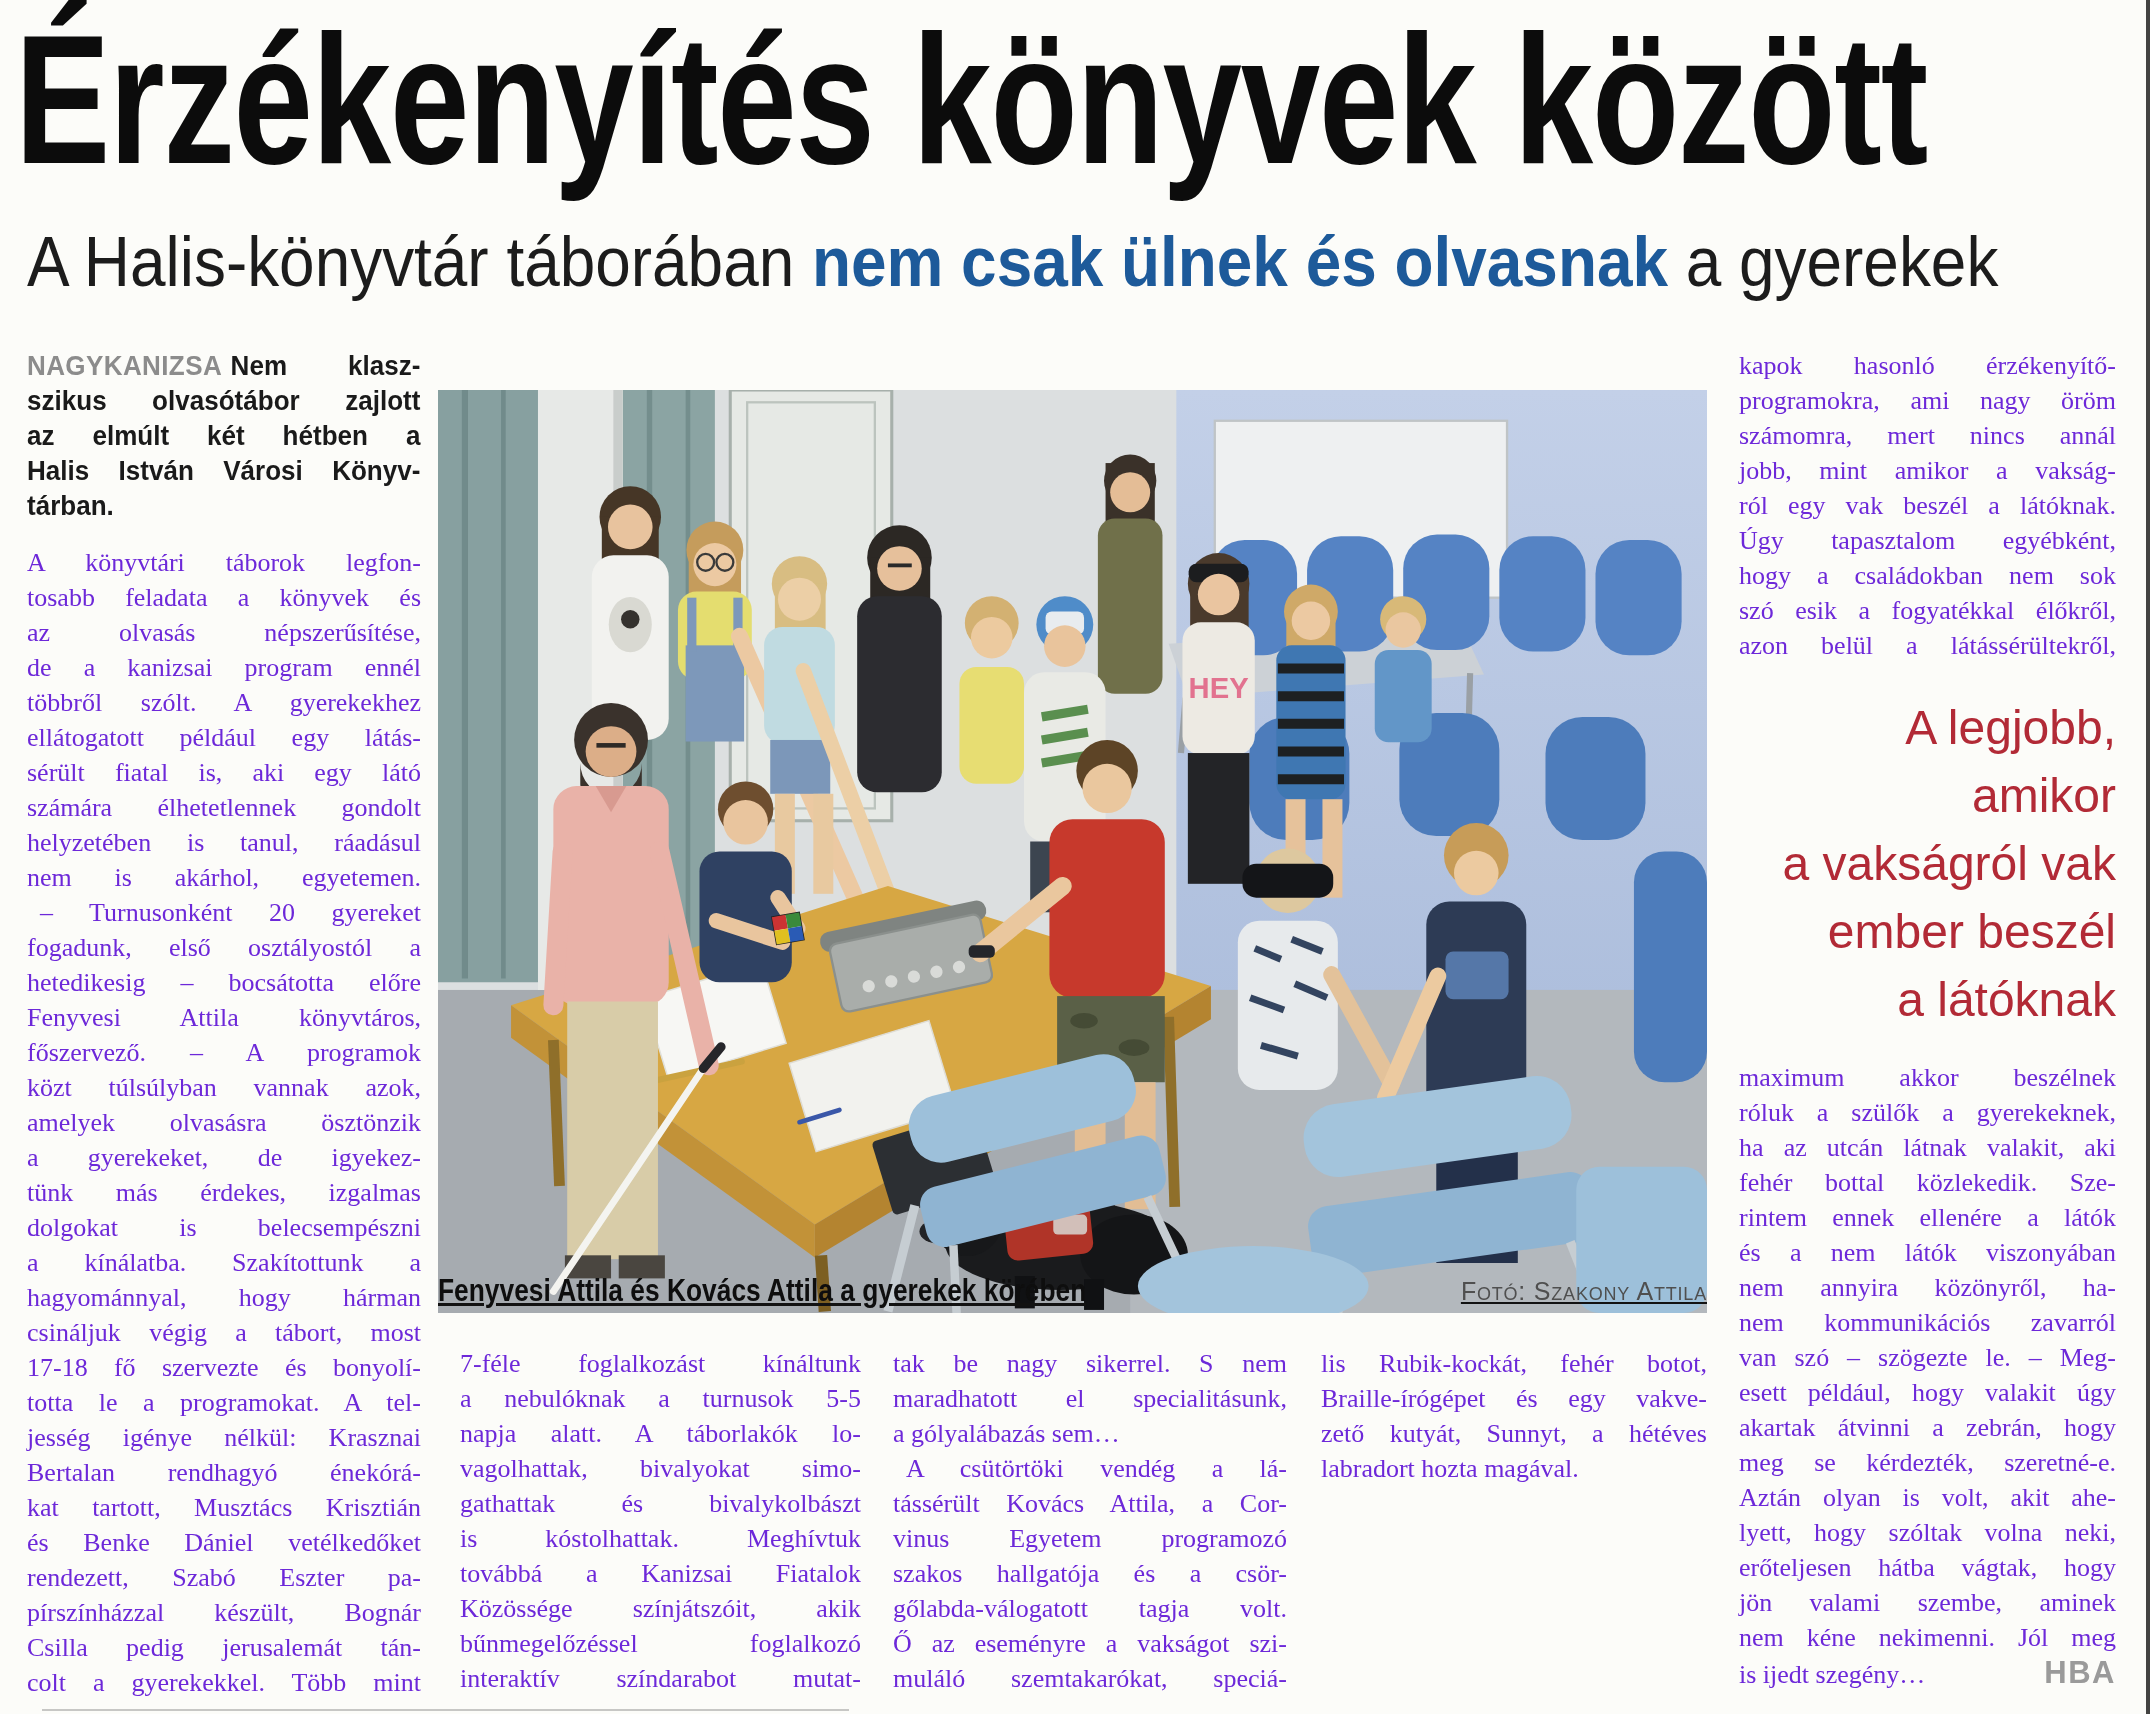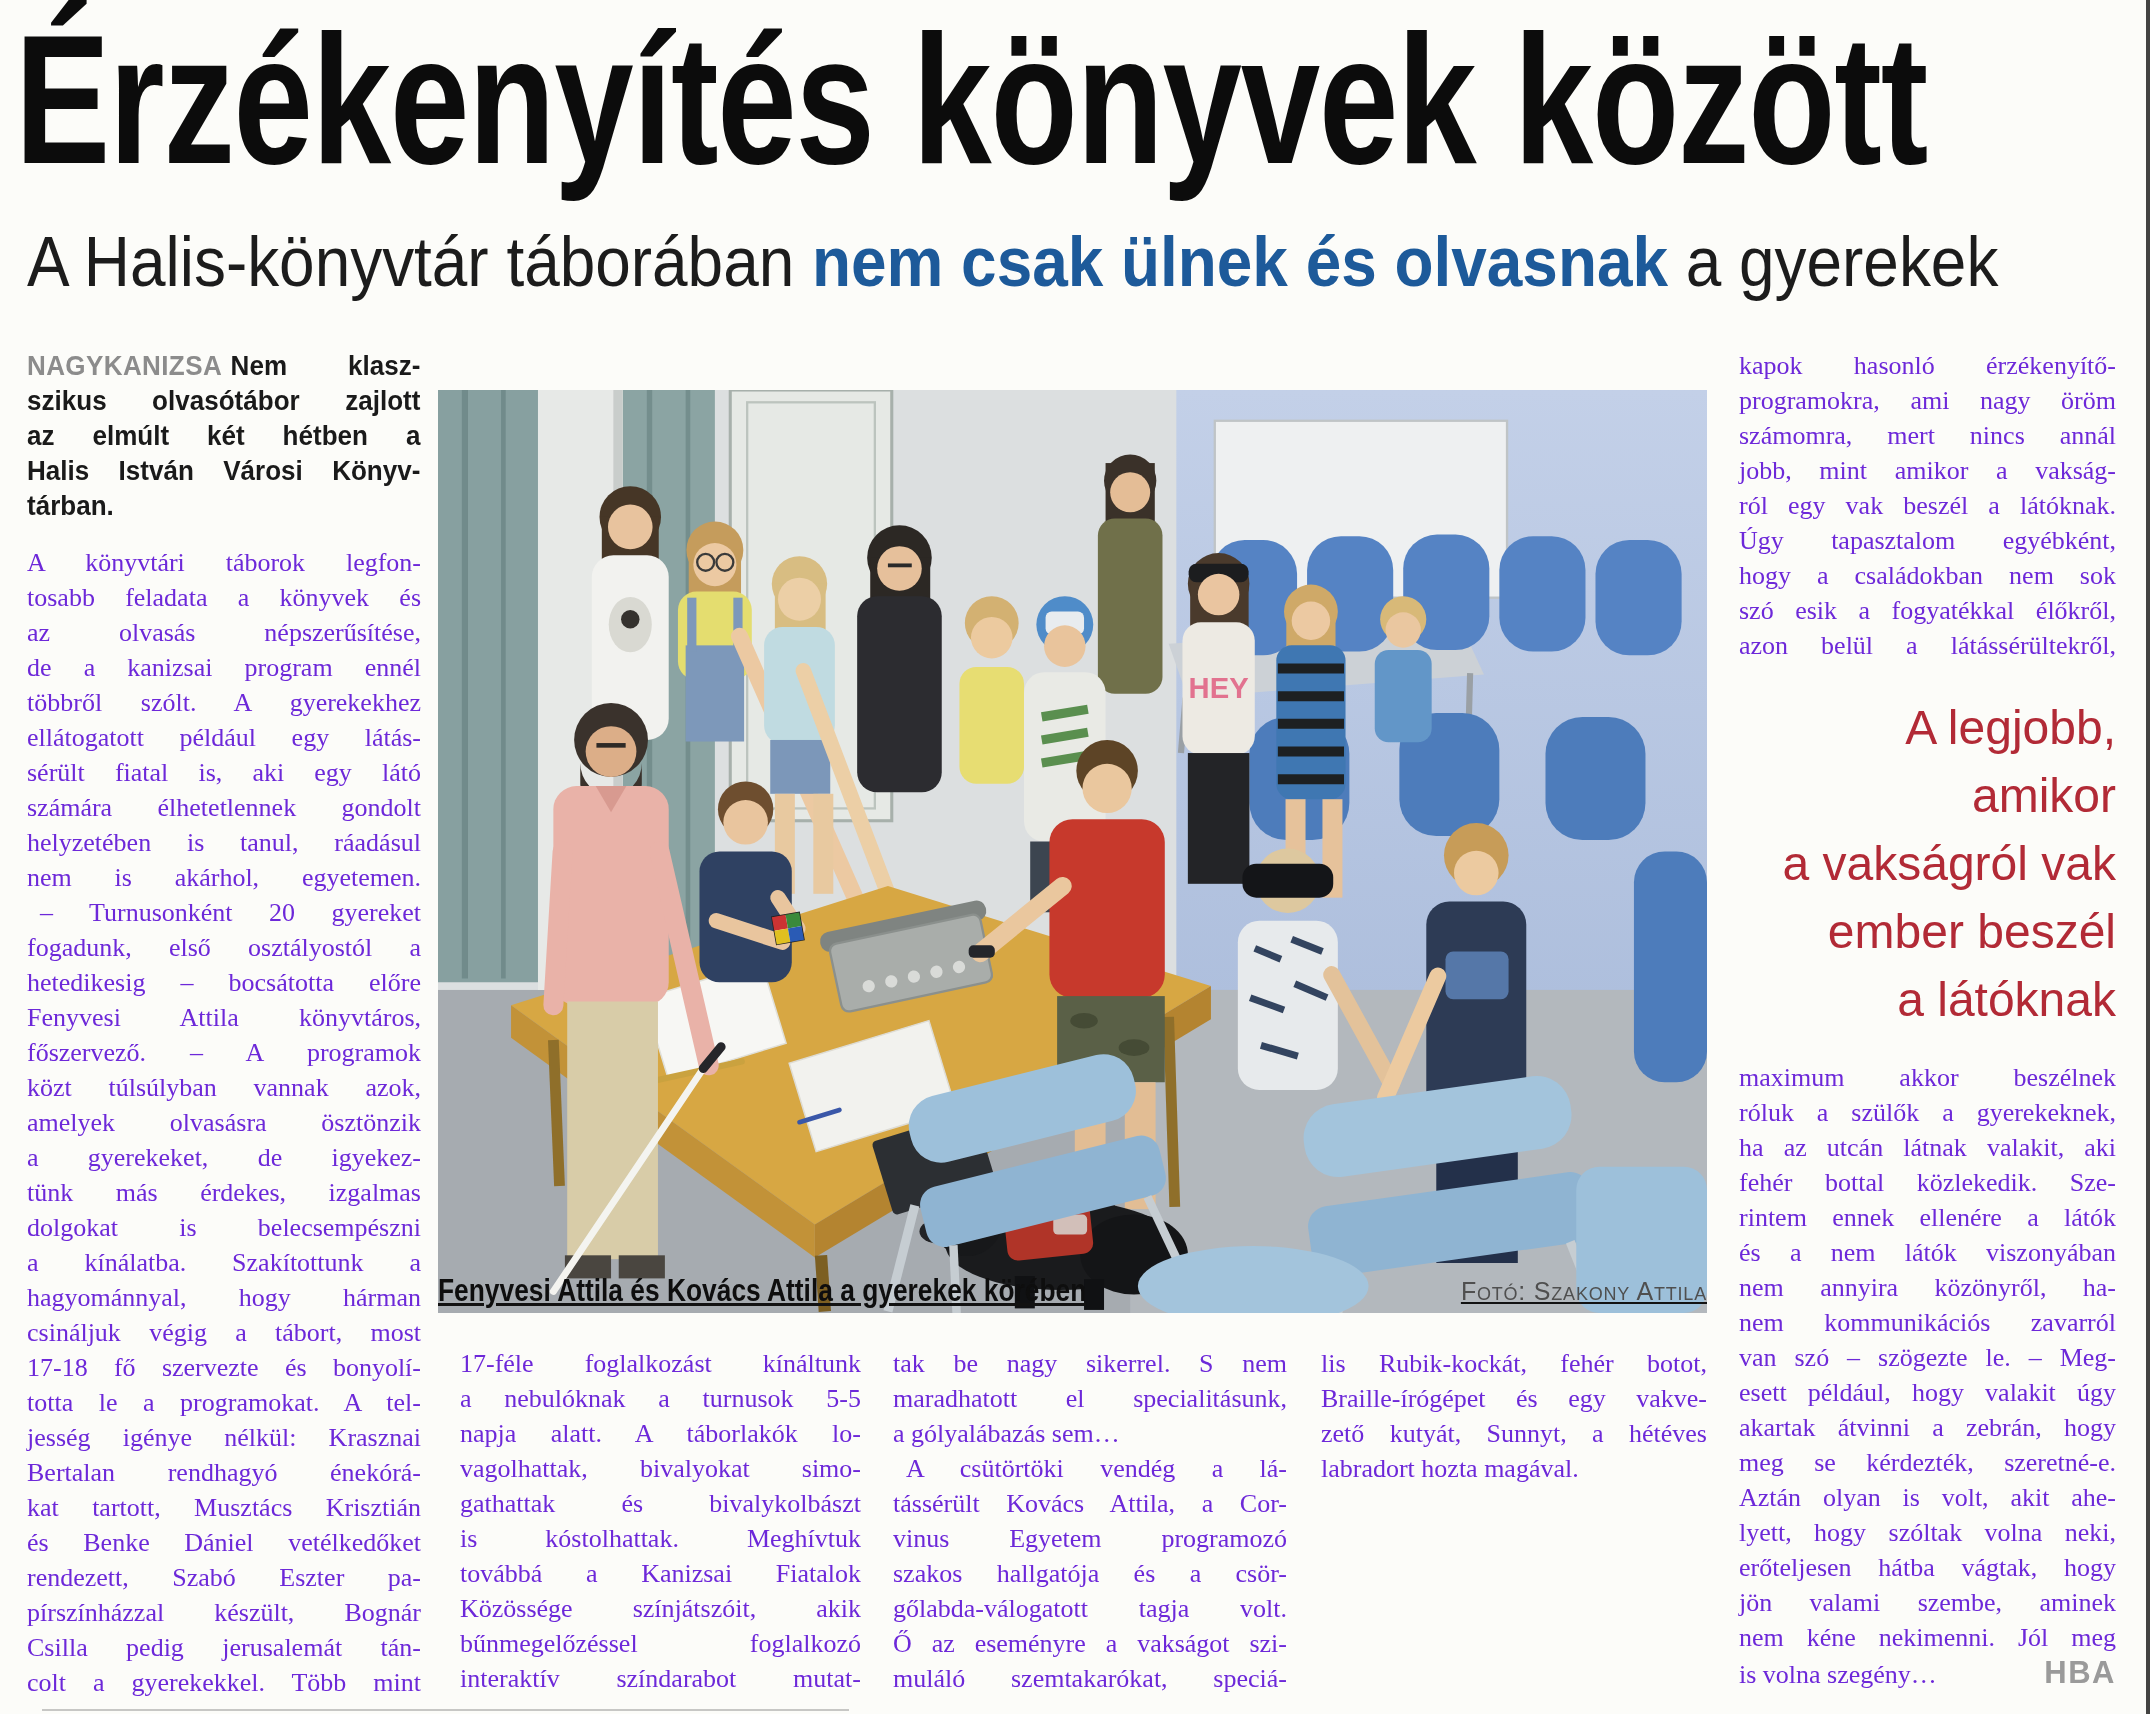--- a/index.html
+++ b/index.html
@@ -353,21 +353,21 @@
         <line x1="620" y1="1060" x2="585" y2="1198" stroke="#c6cdd2" stroke-width="12"></line>
       </g>
     </svg>
   </div>
 
   <div class="abs caption-row">
     <div class="caption">Fenyvesi Attila és Kovács Attila a gyerekek körében</div>
     <div class="credit">Fotó: Szakony Attila</div>
   </div>
 
-  <div class="abs bcol bcol2 serif jlines">17-féle foglalkozást kínáltunk
+  <div class="abs bcol bcol2 serif jlines">7-féle foglalkozást kínáltunk
 a nebulóknak a turnusok 5-5
 napja alatt. A táborlakók lo-
 vagolhattak, bivalyokat simo-
 gathattak és bivalykolbászt
 is kóstolhattak. Meghívtuk
 továbbá a Kanizsai Fiatalok
 Közössége színjátszóit, akik
 bűnmegelőzéssel foglalkozó
 interaktív színdarabot mutat-</div>
 
@@ -417,21 +417,21 @@
 van szó – szögezte le. – Meg-
 esett például, hogy valakit úgy
 akartak átvinni a zebrán, hogy
 meg se kérdezték, szeretné-e.
 Aztán olyan is volt, akit ahe-
 lyett, hogy szóltak volna neki,
 erőteljesen hátba vágtak, hogy
 jön valami szembe, aminek
 nem kéne nekimenni. Jól meg</div>
     <div class="lastrow">
-      <span class="serif">is volna szegény…</span>
+      <span class="serif">is ijedt szegény…</span>
       <span class="hba">HBA</span>
     </div>
   </div>
 
   <div class="abs scan-right"></div>
   <div class="abs scan-bottom"></div>
 </div>
 
 
 </body></html>

